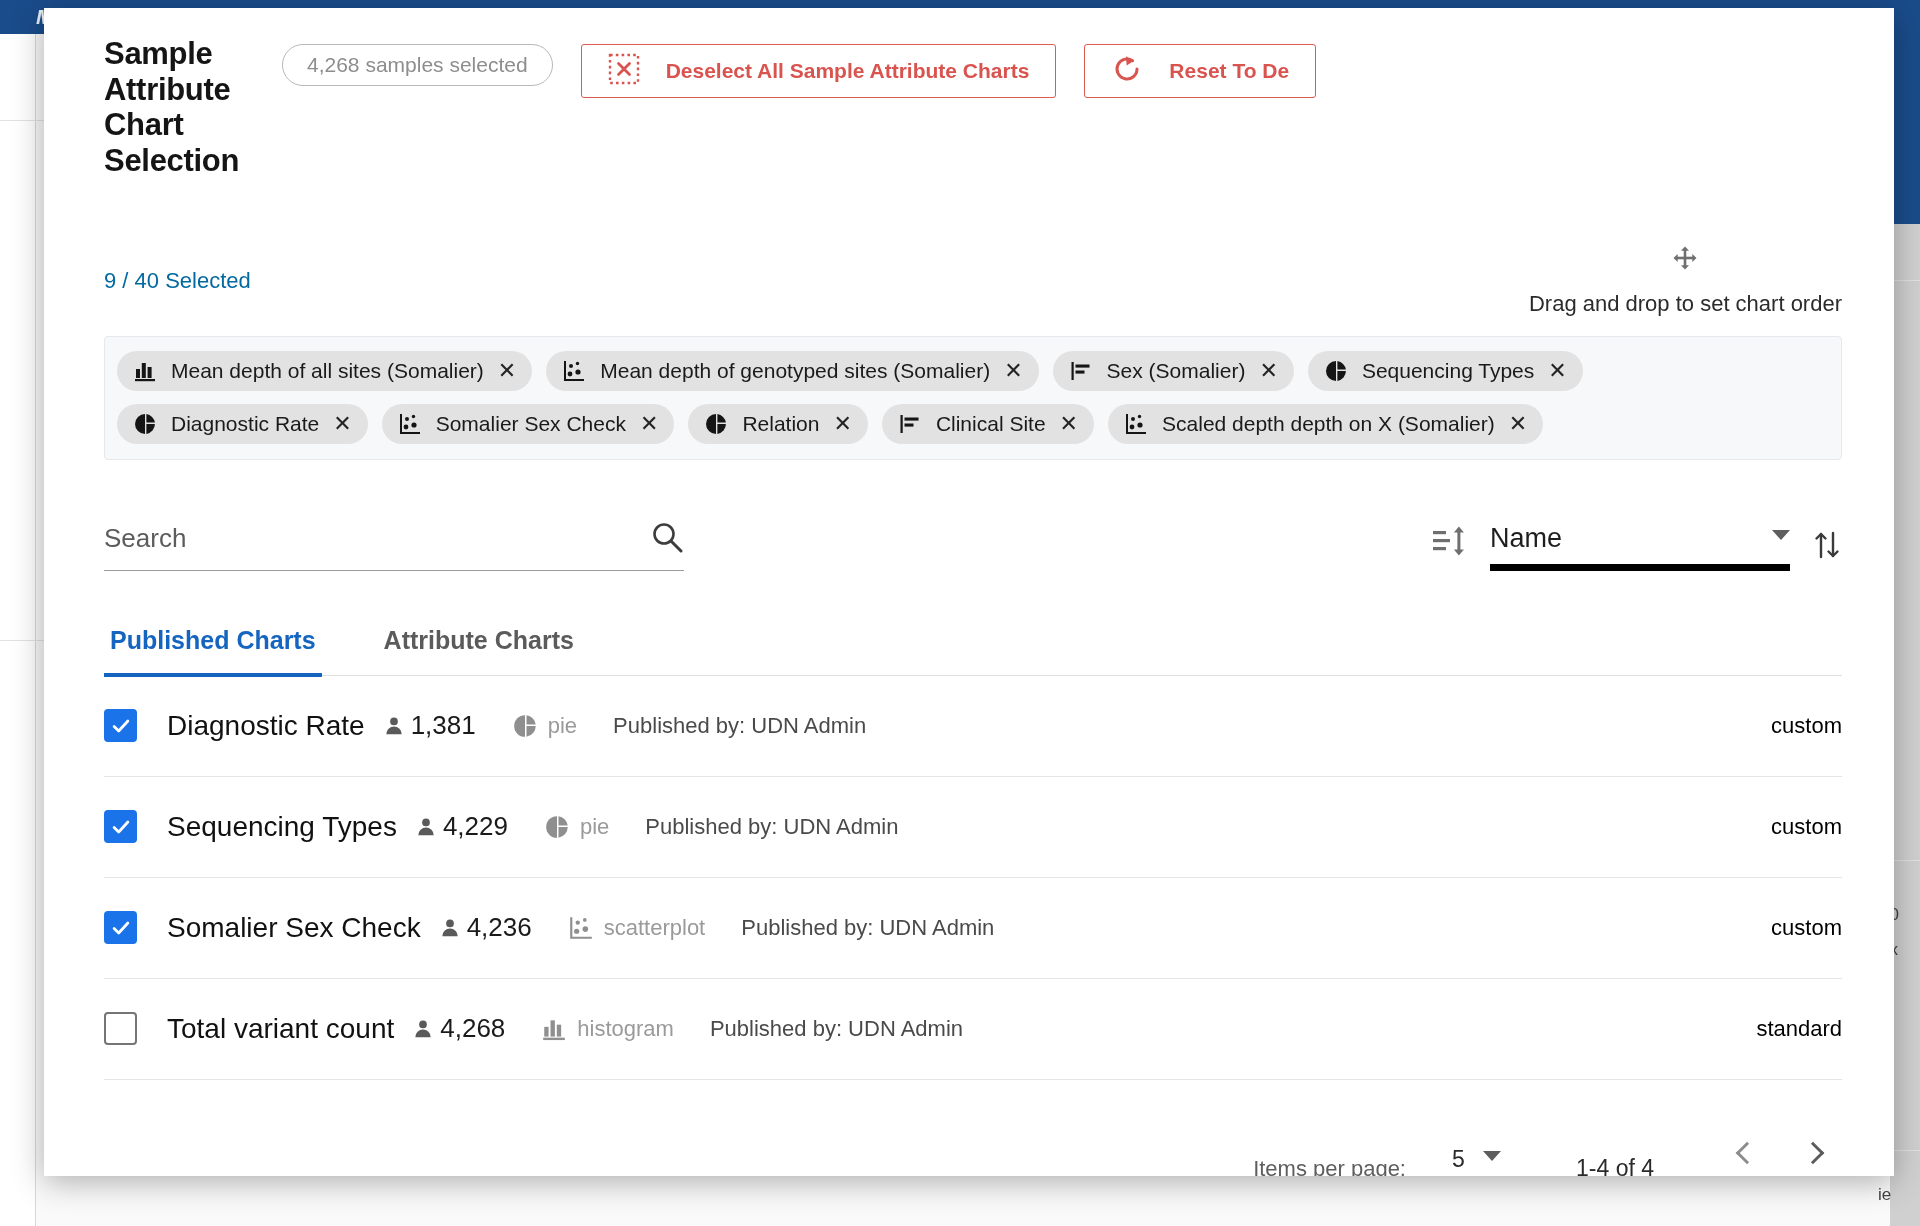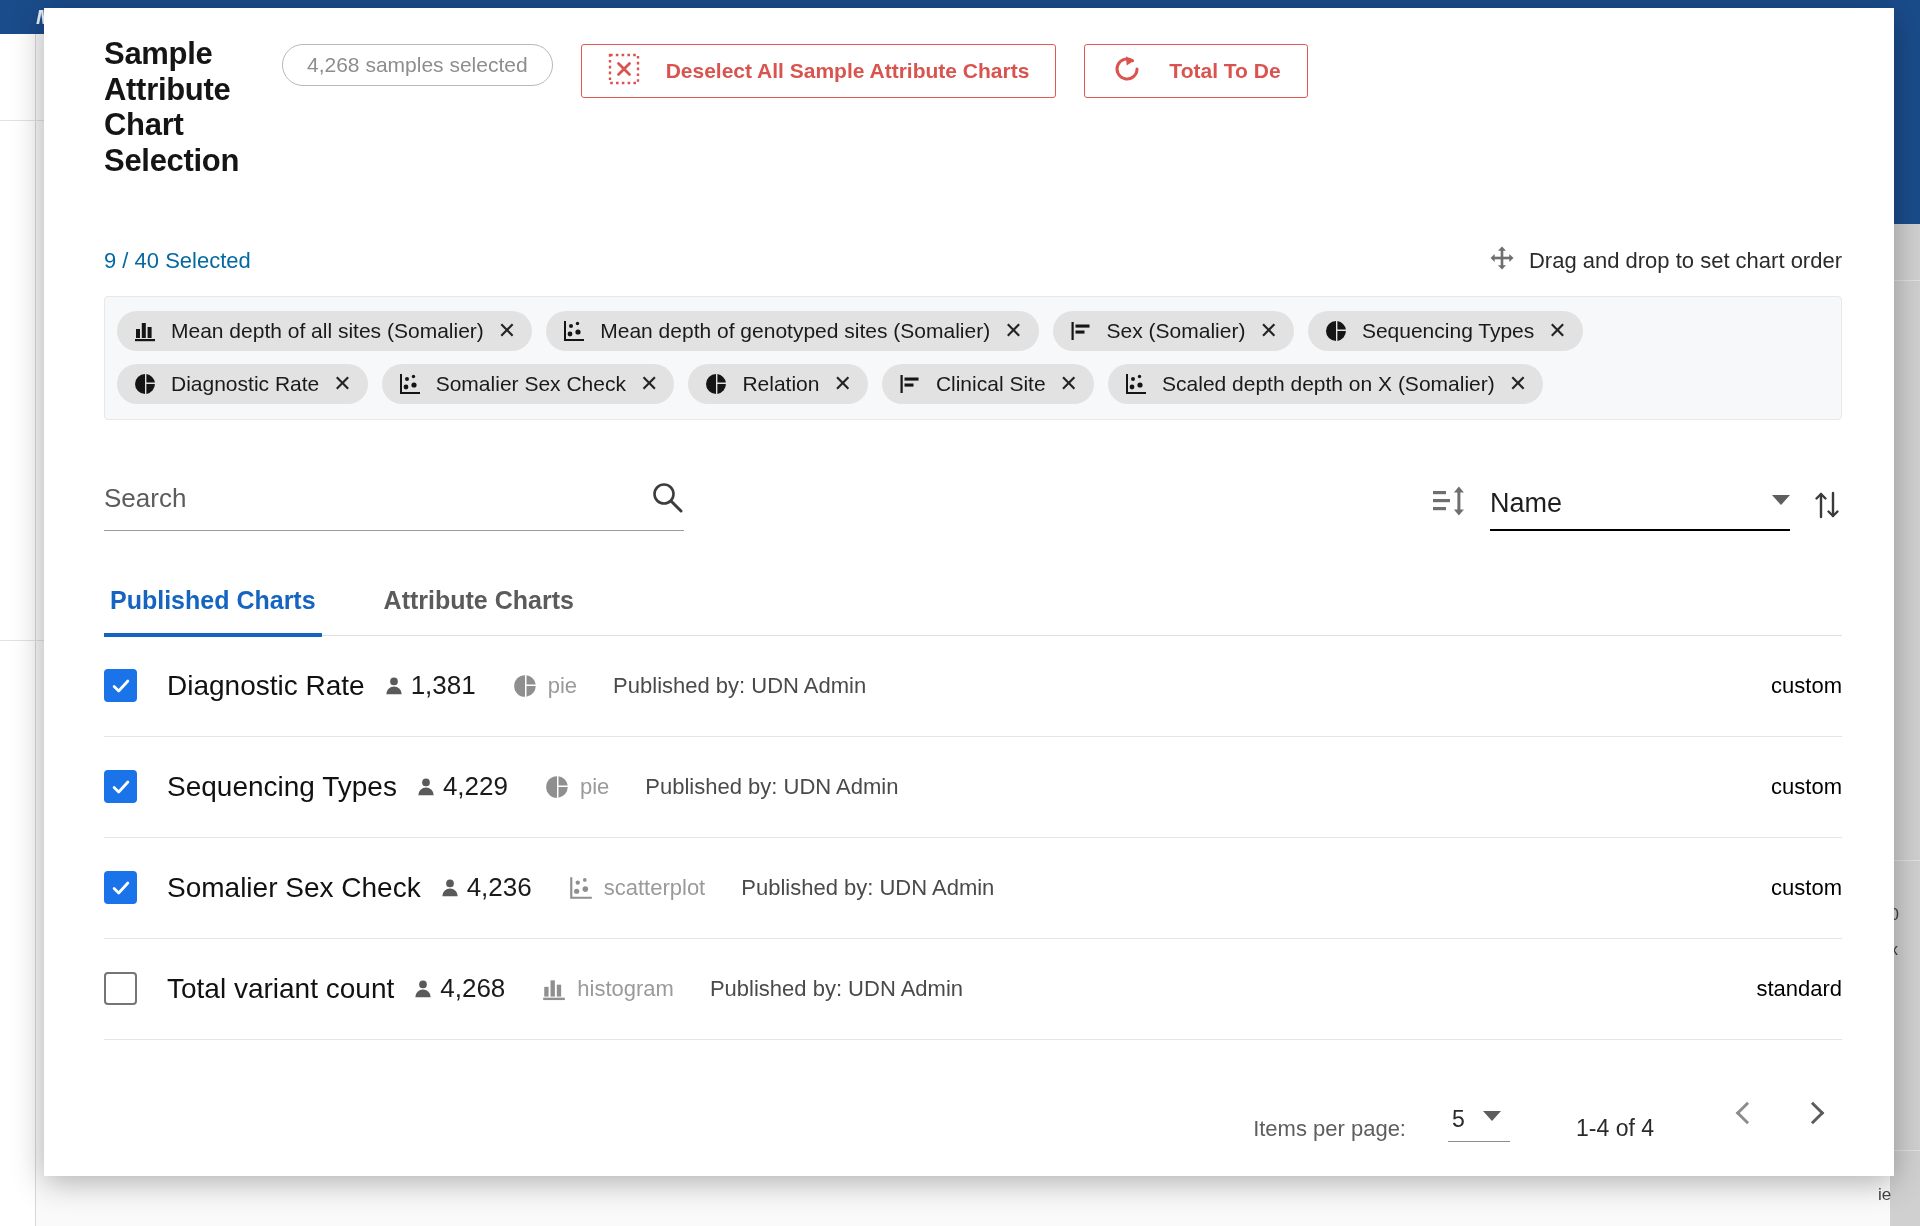--- a/index.html
+++ b/index.html
@@ -73,21 +73,21 @@
   .btn svg { flex: none; }
 
   
   .count-row {
     display: flex; align-items: center; justify-content: space-between;
     padding: 0 52px 0 60px; margin-top: 66px;
   }
   .count-txt { font-size: 22px; color: #0369a1; font-weight: normal; }
   .drag-hint {
     display: flex; align-items: center; gap: 14px;
-    font-size: 22px; color: #2b2b2b;
+    font-size: 22px; color: #2b2b2b; flex-direction: column;
   }
 
   
   .chips-box {
     margin: 19px 52px 0 60px; background: #f7f8fa; border: 1px solid #e6e8ec;
     border-radius: 4px; padding: 14px 12px 15px 12px;
     display: flex; flex-wrap: wrap; gap: 13px 14px;
   }
   .chip {
     height: 40px; background: #e2e2e2; border-radius: 20px;
@@ -111,21 +111,21 @@
     padding-bottom: 12px;
   }
   .search-input {
     border: 0; outline: none; font-size: 26px; color: #c2410c;
     background: transparent; width: 460px;
     font-family: "Liberation Sans", sans-serif;
   }
   .search-input::placeholder { color: #5c5c5c; }
   .sort-wrap { display: flex; align-items: flex-end; gap: 22px; }
   .sort-select {
-    width: 300px; border-bottom: 2px solid #000000;
+    width: 300px; border-bottom: 7px solid #000000;
     display: flex; align-items: center; justify-content: space-between;
     padding-bottom: 10px; cursor: pointer;
   }
   .sort-value { font-size: 27px; color: #1e1e1e; }
   .caret { width: 0; height: 0; border-left: 9px solid transparent; border-right: 9px solid transparent; border-top: 10px solid #5e5e5e; margin-bottom: 6px; }
 
   
   .tabs {
     margin: 53px 52px 0 60px; border-bottom: 1px solid #e0e0e0;
     display: flex; gap: 56px;
@@ -228,21 +228,21 @@
       <span>Deselect All Sample Attribute Charts</span>
     </div>
 
     <div class="btn btn-red">
       <span>
         <svg width="32" height="32" viewBox="0 0 32 32">
           <path d="M26 16 a10 10 0 1 1 -4.4 -8.3" fill="none" stroke="#d9534f" stroke-width="3" stroke-linecap="round"></path>
           <path d="M15 3.2 L22.6 7.9 L15.6 12.4 Z" fill="#d9534f"></path>
         </svg>
       </span>
-      <span>Total To De</span>
+      <span>Reset To De</span>
     </div>
   </div>
 
   <div class="count-row">
     <div class="count-txt">9 / 40 Selected</div>
     <div class="drag-hint">
       <span>
         <svg width="26" height="26" viewBox="0 0 26 26">
           <path d="M13 1 L17 5 H14 v7 h7 V9 l4 4 -4 4 v-3 h-7 v7 h3 l-4 4 -4 -4 h3 v-7 H1 v3 l-4 -4" fill="none"></path>
           <g fill="#6f6f6f">

